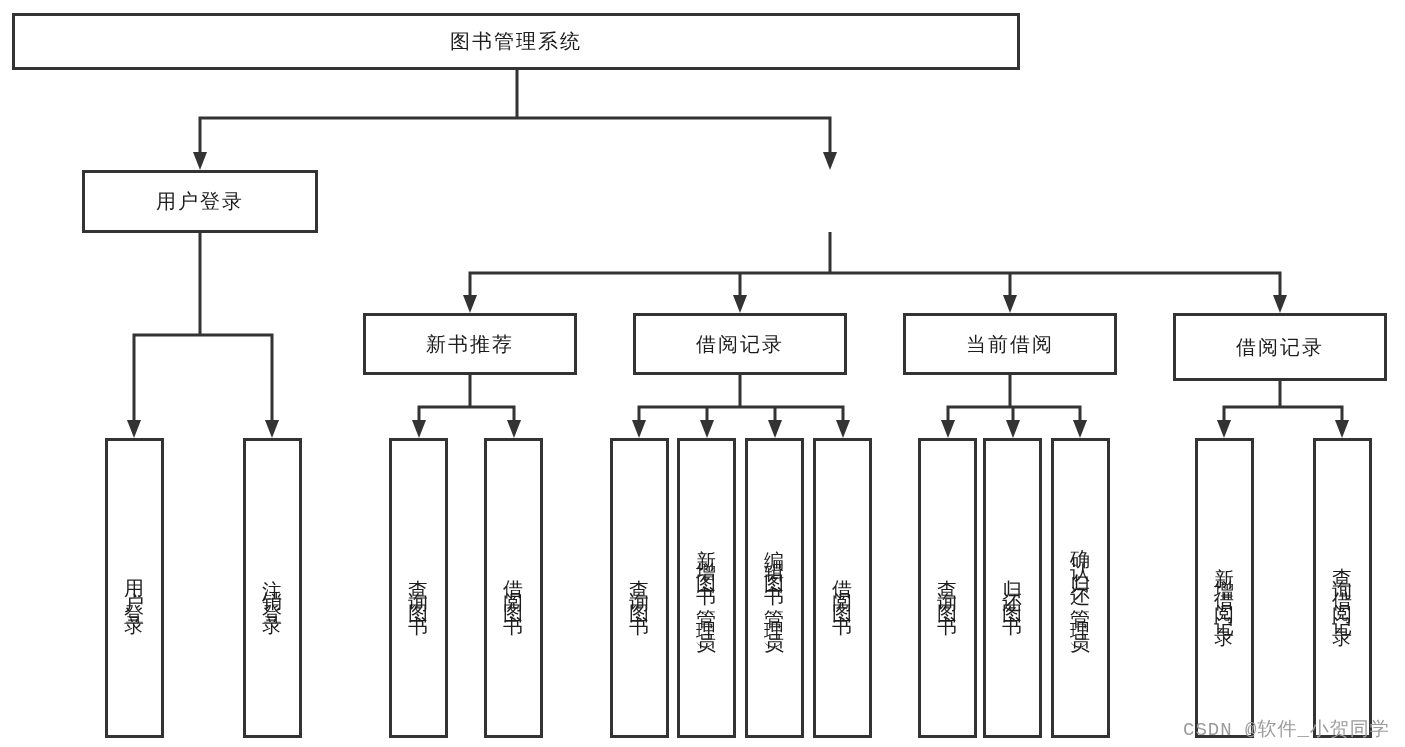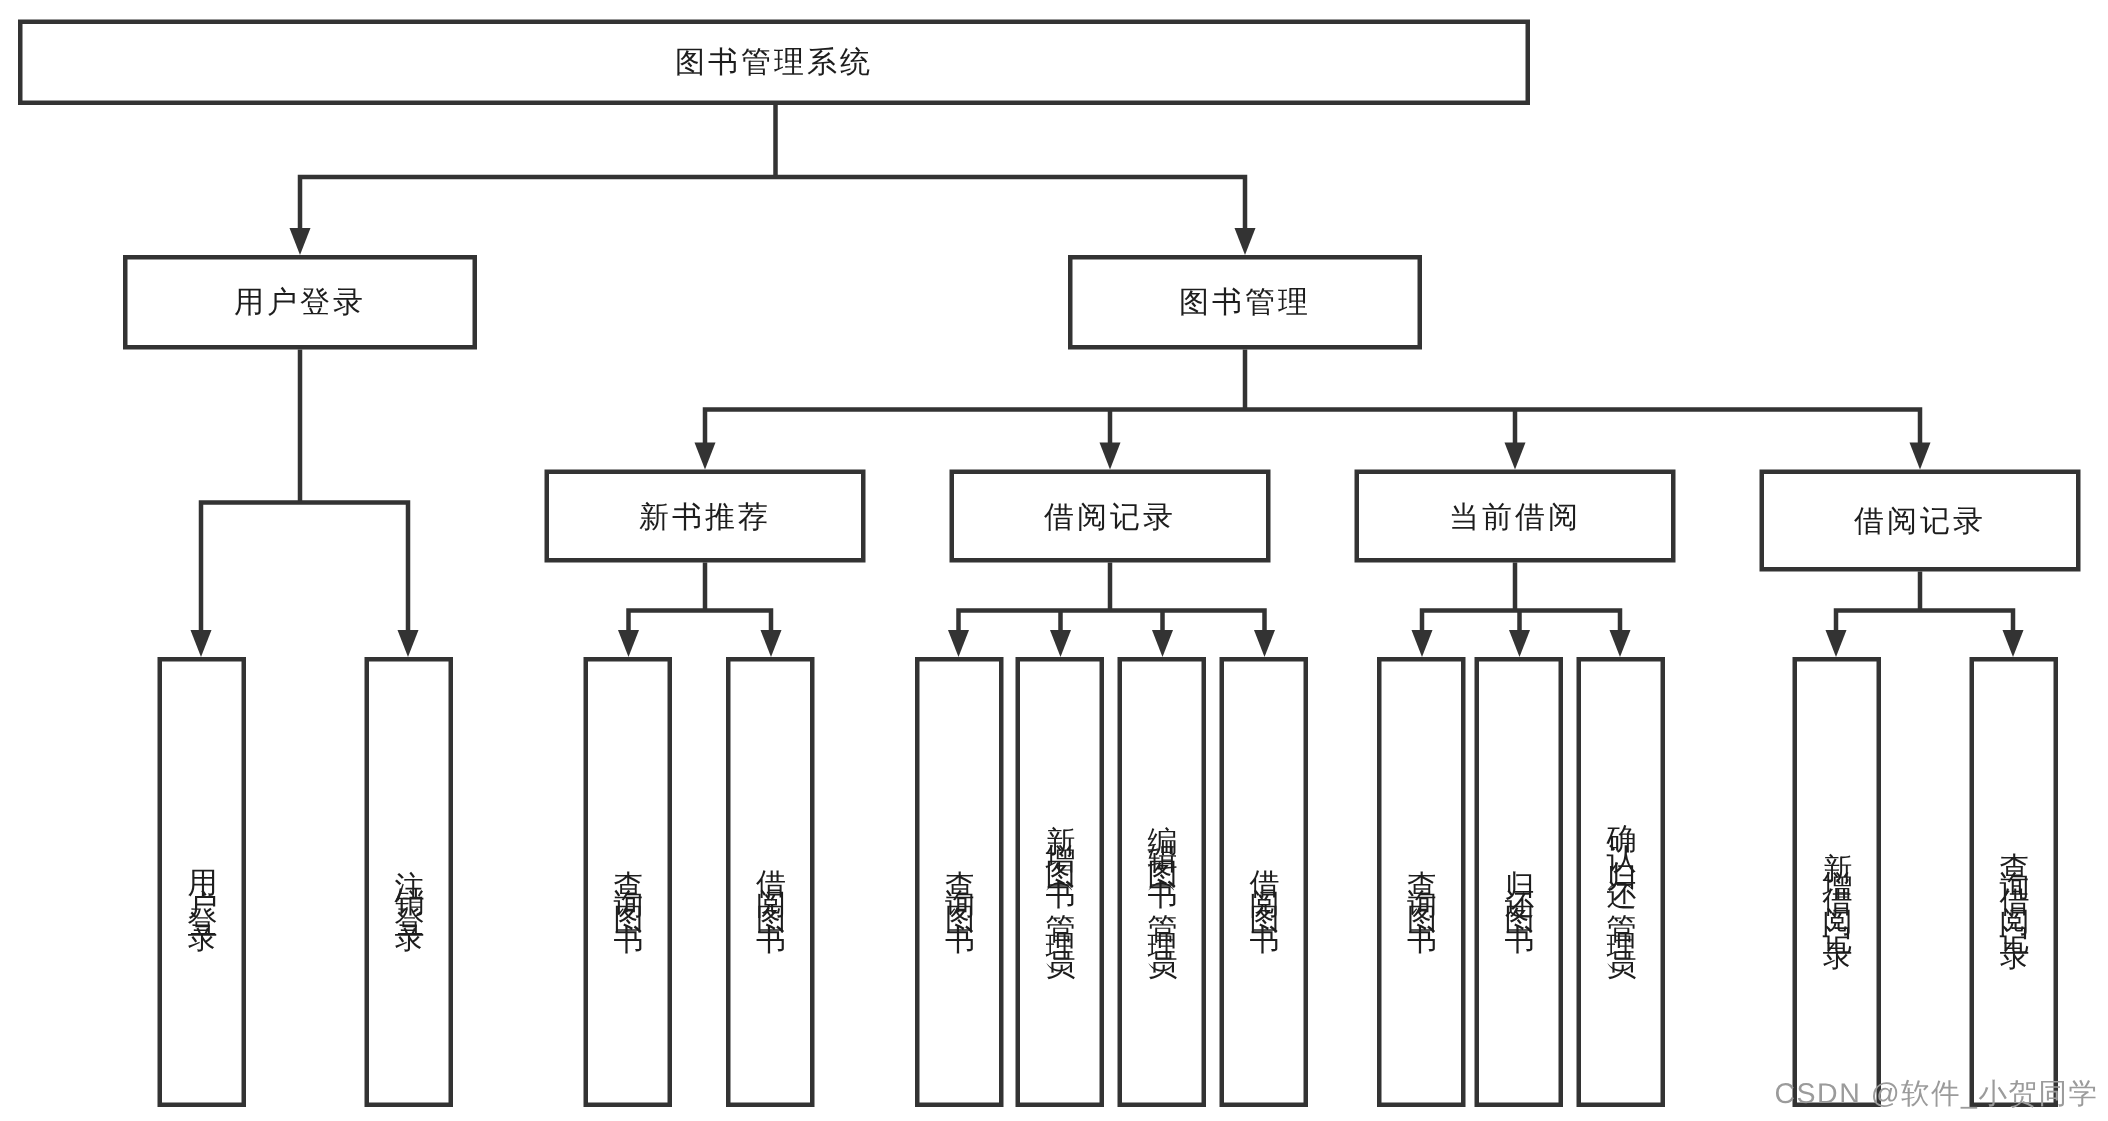--- a/index.html
+++ b/index.html
@@ -44,20 +44,21 @@
   }
   .watermark {
     position: absolute;
     left: 1183px;
     top: 716px;
     font-size: 19px;
     letter-spacing: 1px;
     color: #9b9b9b;
     white-space: nowrap;
     z-index: 5;
+    font-family: Liberation Mono, monospace;
   }
   
   .n-root  { left:12px;  top:13px;  width:1008px; height:57px; }
   .n-l2-0  { left:82px;  top:170px; width:236px;  height:63px; }
   .n-l2-1  { left:712px; top:170px; width:236px;  height:63px; }
   .n-l3-0  { left:363px; top:313px; width:214px;  height:62px; }
   .n-l3-1  { left:633px; top:313px; width:214px;  height:62px; }
   .n-l3-2  { left:903px; top:313px; width:214px;  height:62px;justify-content:center; }
   .n-l3-3  { left:1173px;top:313px; width:214px;  height:68px; }
   .leaf    { top:438px; width:59px; height:300px; }
@@ -120,23 +121,20 @@
     </g>
   </svg>
 
   <div class="node h-node n-root">
     <span>图书管理系统</span>
   </div>
 
   <div class="node h-node n-l2-0">
     <span>用户登录</span>
   </div>
-  <div class="node h-node n-l2-1">
-    <span>图书管理</span>
-  </div>
 
   <div class="node h-node n-l3-0">
     <span>新书推荐</span>
   </div>
   <div class="node h-node n-l3-1">
     <span>借阅记录</span>
   </div>
   <div class="node h-node n-l3-2">
     <span>当前借阅</span>
   </div>

